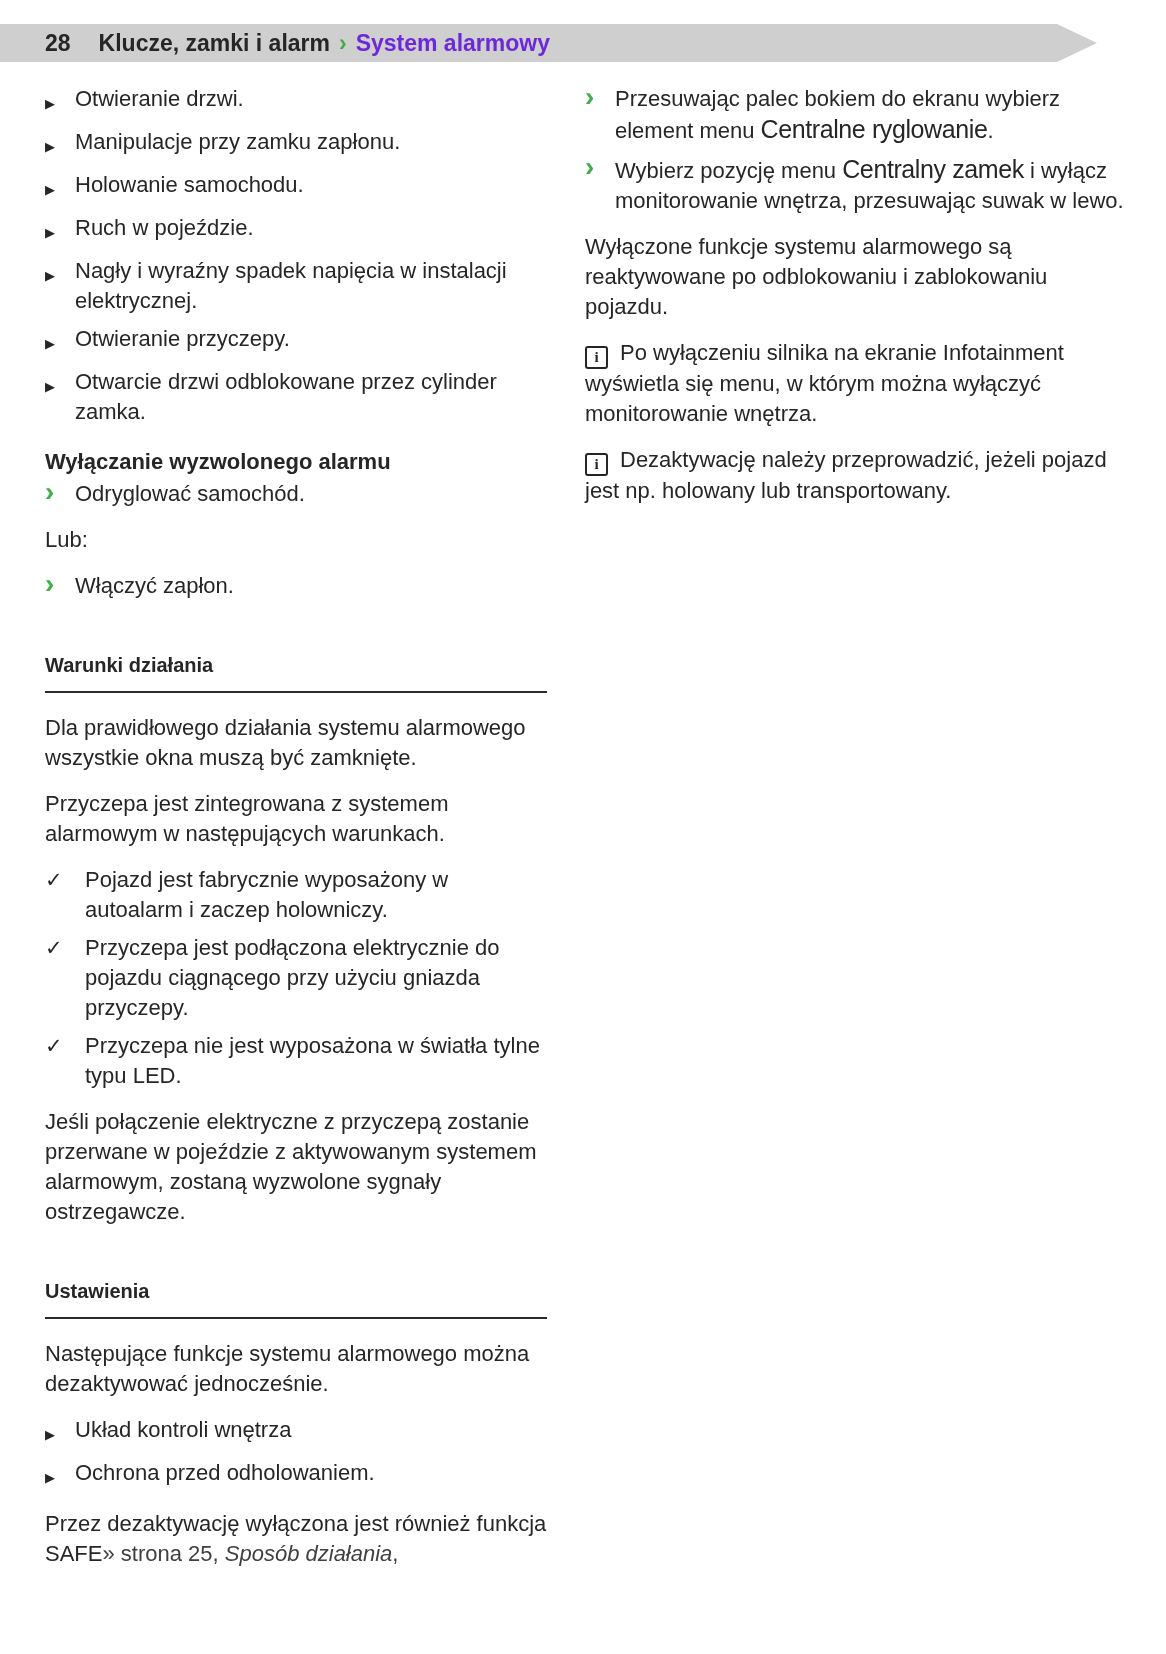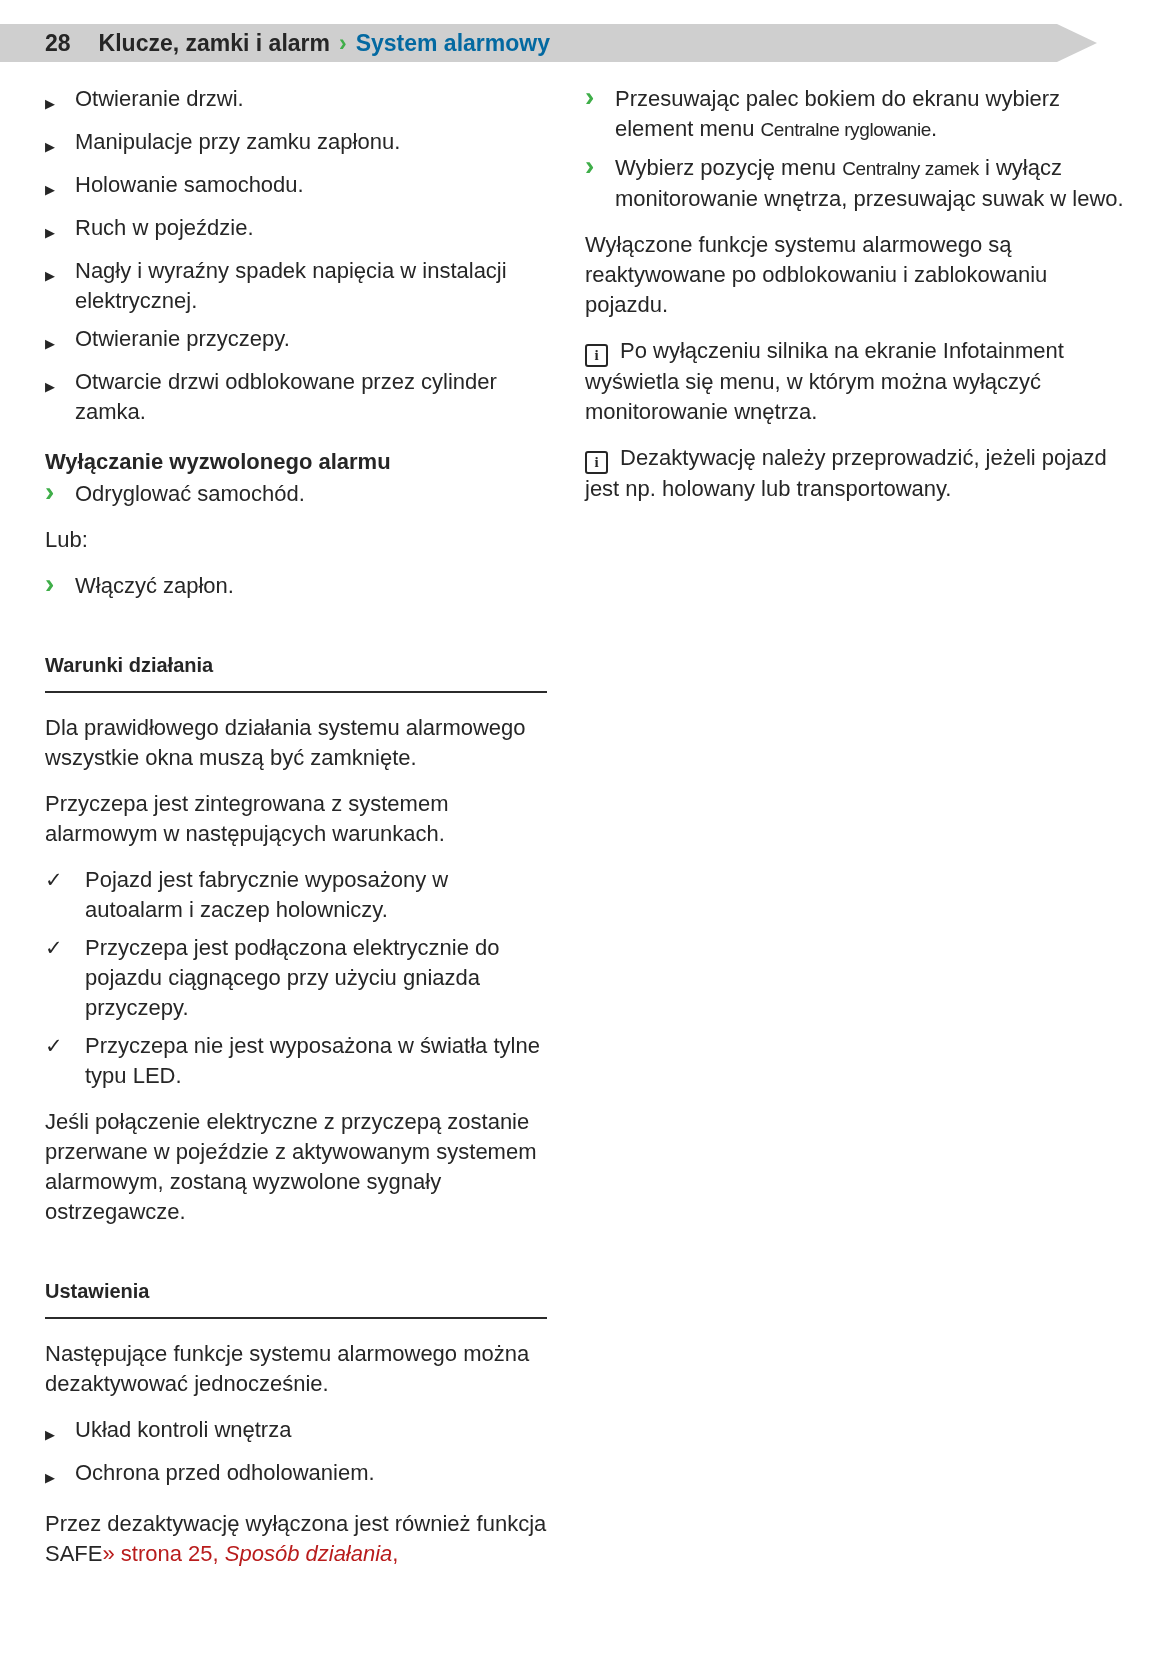--- a/index.html
+++ b/index.html
@@ -15,21 +15,21 @@
     padding-left:45px;box-sizing:border-box;font-size:23px;text-align:right;
   }
   .band::after{
     content:"";position:absolute;left:100%;top:0;
     border-left:40px solid #cfcfcf;
     border-top:19px solid transparent;border-bottom:19px solid transparent;
   }
   .band .pgnum{font-weight:700;margin-right:28px;}
   .band .chapter{font-weight:700;}
   .band .crumb-sep{color:#3fae49;font-weight:700;margin:0 9px;}
-  .band .section{color:#0369a1;font-weight:700;}
+  .band .section{color:#6d28d9;font-weight:700;}
   
   .col{position:absolute;top:84px;font-size:22px;line-height:30px;}
   .col-left{left:45px;width:502px;}
   .col-right{left:585px;width:540px;}
   p{margin:0 0 16px;}
   
   .section-h{
     font-size:20px;font-weight:700;line-height:28px;
     border-bottom:2px solid #2b2b2b;padding-bottom:12px;
     margin:50px 0 20px;
@@ -43,23 +43,23 @@
   .mk-chev{width:30px;color:#3fae49;font-weight:700;font-size:28px;line-height:26px;}
   .mk-check{width:40px;font-size:21px;}
   .gap-top{margin-top:16px;}
   
   .info-icon{
     display:inline-block;width:19px;height:19px;border:2px solid #262626;
     border-radius:3px;text-align:center;line-height:19px;font-size:15px;
     font-family:"Liberation Serif",serif;font-weight:700;font-style:normal;
     vertical-align:-2px;margin-right:12px;
   }
-  .menu-path{font-size:19px;letter-spacing:-0.4px;}
+  .menu-path{font-size:25px;letter-spacing:-0.4px;}
   
-  .xref{color:#b91c1c;text-decoration:none;cursor:pointer;}
+  .xref{color:#404040;text-decoration:none;cursor:pointer;}
   .it{font-style:italic;}
 </style>
 </head>
 <body>
 
 <header class="band">
   <span class="pgnum">28</span>
   <span class="chapter">Klucze, zamki i alarm</span>
   <span class="crumb-sep">›</span>
   <span class="section">System alarmowy</span>

